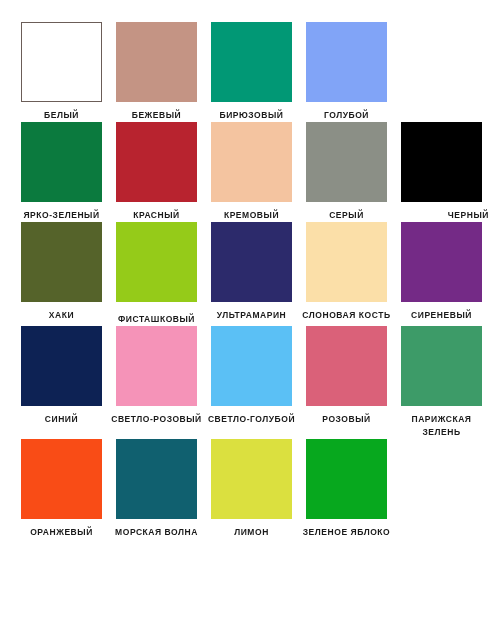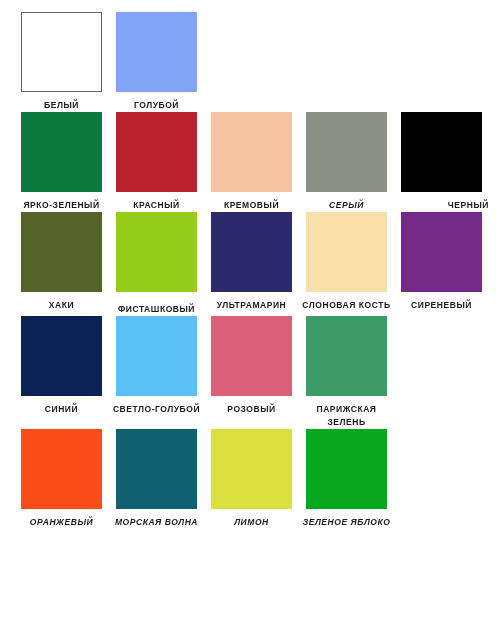--- a/index.html
+++ b/index.html
@@ -11,35 +11,34 @@
     width: 500px;
     height: 625px;
     overflow: hidden;
     font-family: "Liberation Sans", sans-serif;
   }
 
   .palette {
     width: 500px;
     height: 446px;
     box-sizing: border-box;
-    padding: 12px 0 0 0;
+    padding: 22px 0 0 0;
     display: flex;
     flex-direction: column;
   }
 
   .row {
     display: flex;
     flex-direction: row;
     height: 126px;
     padding-left: 21px;
     box-sizing: border-box;
   }
   .row:last-child {
     height: 120px;
-    font-style: italic;
   }
 
   .cell {
     width: 81px;
     margin-right: 14px;
     display: flex;
     flex-direction: column;
     align-items: center;
   }
 
@@ -67,40 +66,48 @@
 </head>
 <body>
 
 <div class="palette" style="background: rgb(255, 255, 255);">
     <div class="row">
       <div class="cell">
         <div class="swatch bordered" style="background: rgb(255, 255, 255); border-color: rgb(107, 93, 88);"></div>
         <div class="label" style="color: rgb(26, 26, 26);">БЕЛЫЙ</div>
       </div>
       <div class="cell">
+        <div class="swatch" style="background: rgb(196, 148, 132);"></div>
+        <div class="label" style="color: rgb(26, 26, 26);">БЕЖЕВЫЙ</div>
+      </div>
+      <div class="cell">
+        <div class="swatch" style="background: rgb(1, 152, 117);"></div>
+        <div class="label" style="color: rgb(26, 26, 26);">БИРЮЗОВЫЙ</div>
+      </div>
+      <div class="cell">
         <div class="swatch" style="background: rgb(129, 164, 247);"></div>
         <div class="label" style="color: rgb(26, 26, 26);">ГОЛУБОЙ</div>
       </div>
     </div>
     <div class="row">
       <div class="cell">
         <div class="swatch" style="background: rgb(11, 122, 62);"></div>
         <div class="label" style="color: rgb(26, 26, 26);">ЯРКО-ЗЕЛЕНЫЙ</div>
       </div>
       <div class="cell">
         <div class="swatch" style="background: rgb(184, 35, 47);"></div>
         <div class="label" style="color: rgb(26, 26, 26);">КРАСНЫЙ</div>
       </div>
       <div class="cell">
         <div class="swatch" style="background: rgb(244, 196, 160);"></div>
         <div class="label" style="color: rgb(26, 26, 26);">КРЕМОВЫЙ</div>
       </div>
       <div class="cell">
         <div class="swatch" style="background: rgb(139, 143, 134);"></div>
-        <div class="label" style="color: rgb(26, 26, 26); font-style: italic;">СЕРЫЙ</div>
+        <div class="label" style="color: rgb(26, 26, 26);">СЕРЫЙ</div>
       </div>
       <div class="cell">
         <div class="swatch" style="background: rgb(0, 0, 0);"></div>
         <div class="label" style="color: rgb(26, 26, 26); text-align: right;">ЧЕРНЫЙ</div>
       </div>
     </div>
     <div class="row">
       <div class="cell">
         <div class="swatch" style="background: rgb(85, 99, 42);"></div>
         <div class="label" style="color: rgb(26, 26, 26);">ХАКИ</div>
@@ -119,20 +126,24 @@
       </div>
       <div class="cell">
         <div class="swatch" style="background: rgb(116, 42, 134);"></div>
         <div class="label" style="color: rgb(26, 26, 26);">СИРЕНЕВЫЙ</div>
       </div>
     </div>
     <div class="row">
       <div class="cell">
         <div class="swatch" style="background: rgb(13, 34, 84);"></div>
         <div class="label" style="color: rgb(26, 26, 26);">СИНИЙ</div>
+      </div>
+      <div class="cell">
+        <div class="swatch" style="background: rgb(245, 147, 184);"></div>
+        <div class="label" style="color: rgb(26, 26, 26);">СВЕТЛО-РОЗОВЫЙ</div>
       </div>
       <div class="cell">
         <div class="swatch" style="background: rgb(91, 192, 245);"></div>
         <div class="label" style="color: rgb(26, 26, 26);">СВЕТЛО-ГОЛУБОЙ</div>
       </div>
       <div class="cell">
         <div class="swatch" style="background: rgb(218, 97, 121);"></div>
         <div class="label" style="color: rgb(26, 26, 26); text-align: center;">РОЗОВЫЙ</div>
       </div>
       <div class="cell">

